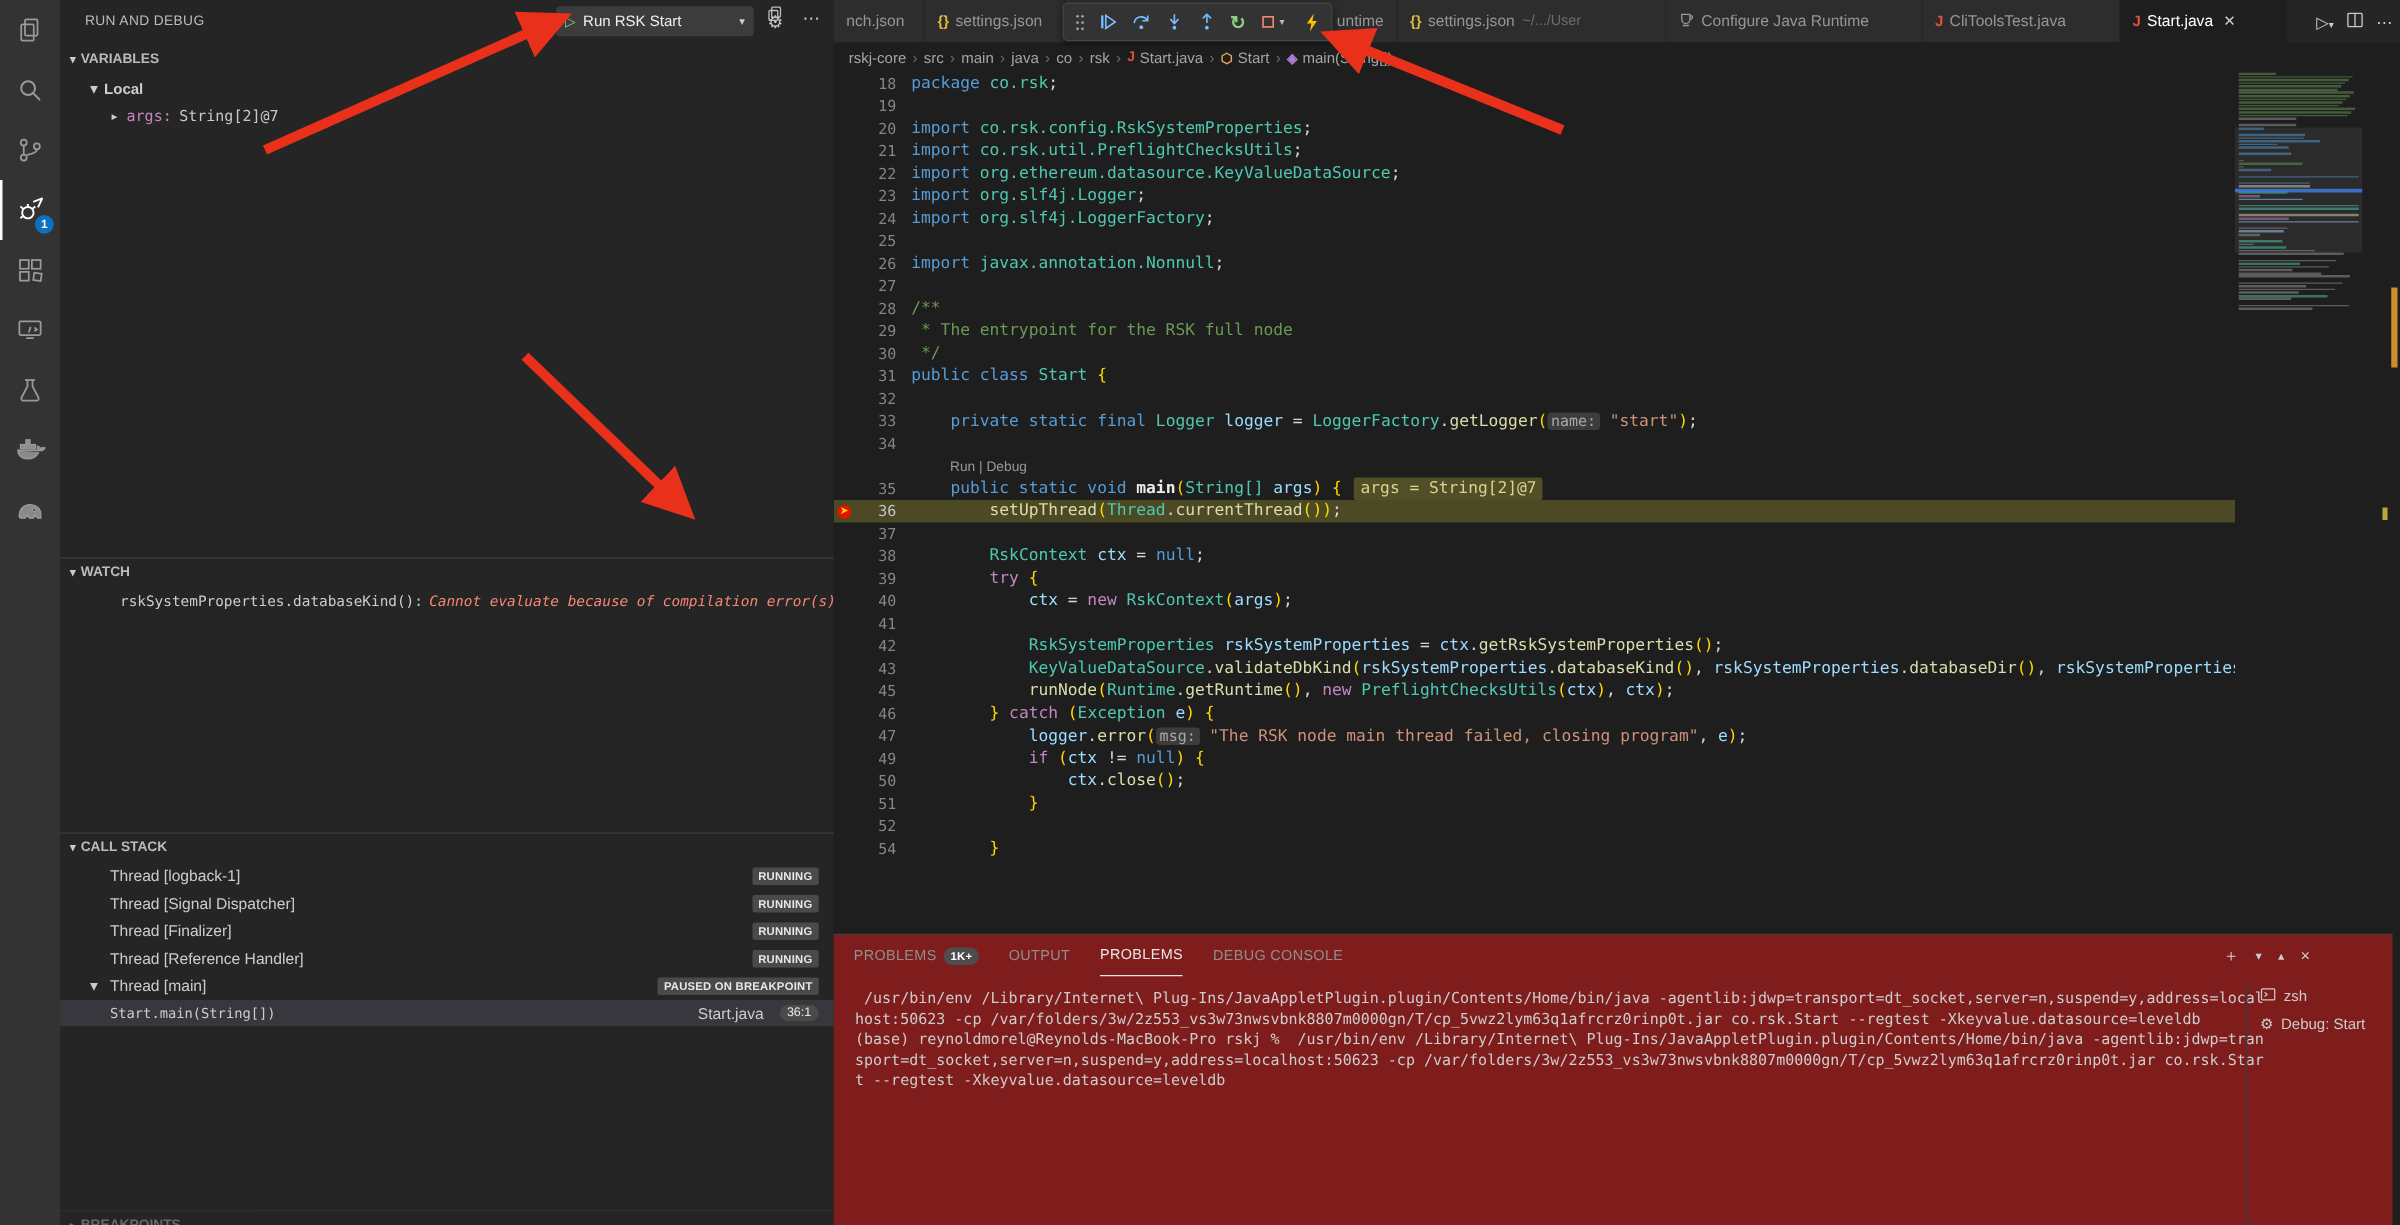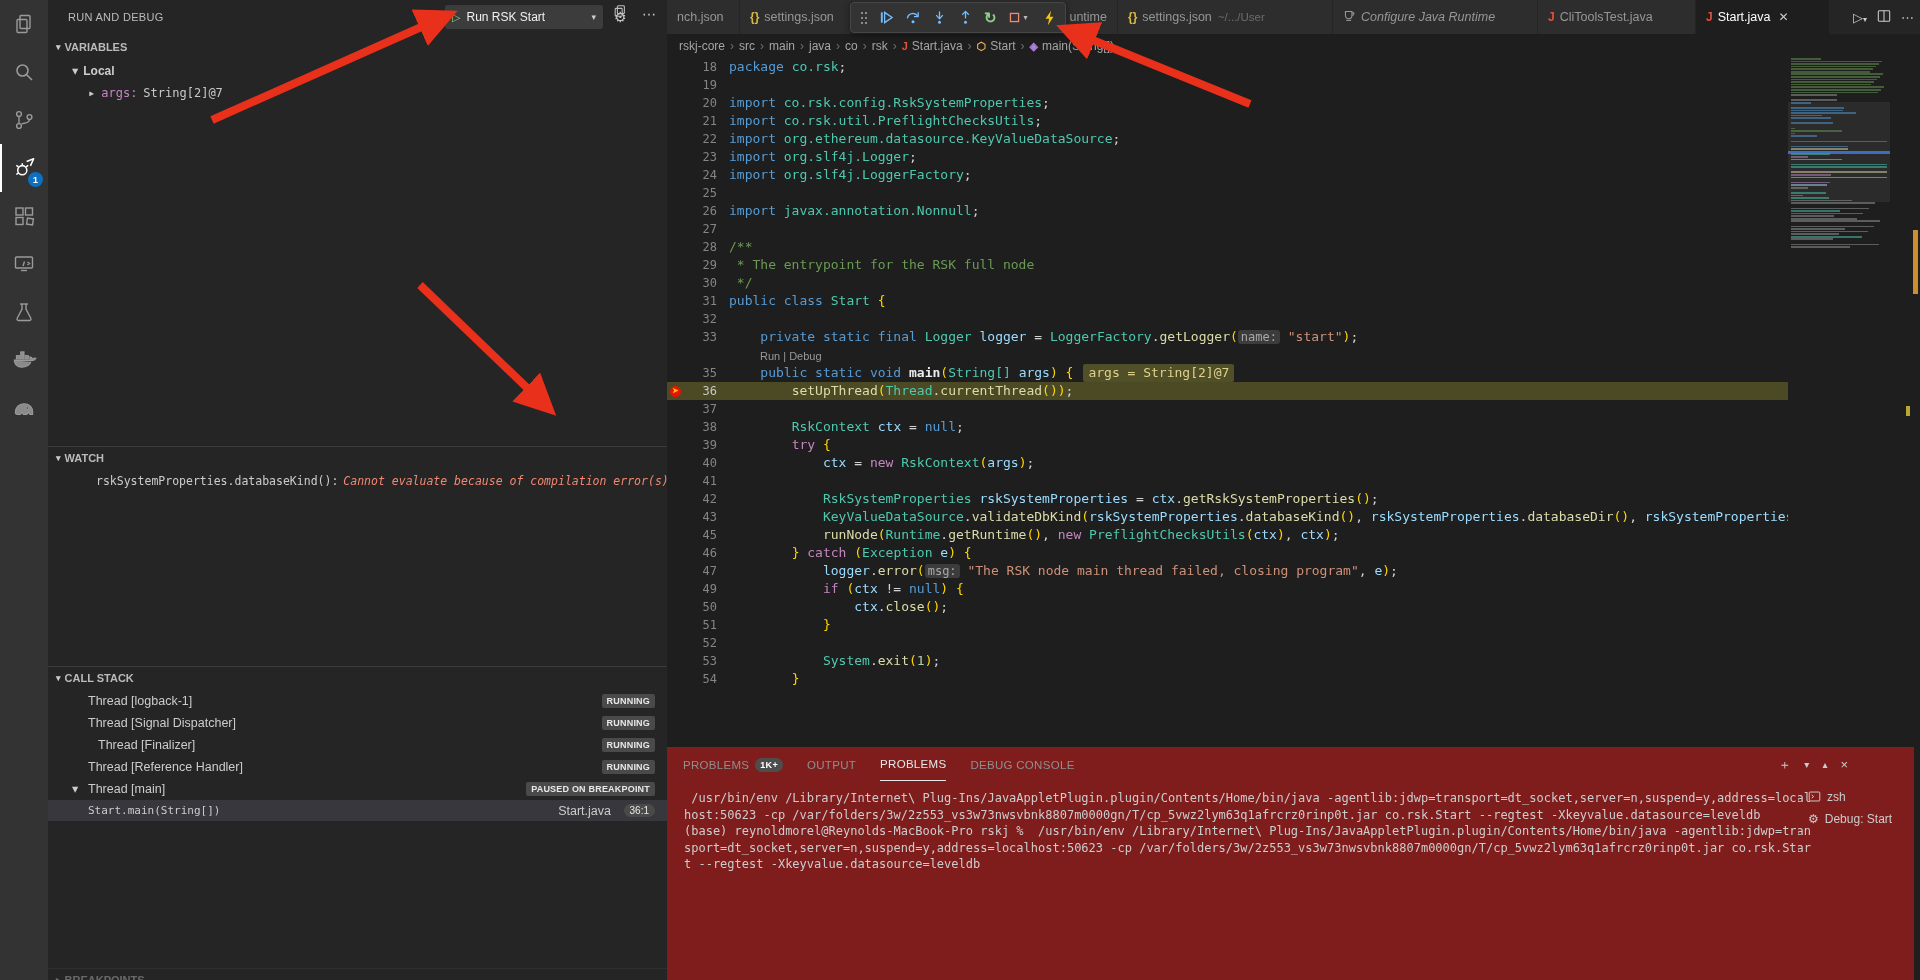--- a/index.html
+++ b/index.html
@@ -221,21 +221,21 @@
           <span style="padding-left: 40px;">Thread [logback-1]</span>
           <span class="badge" style="position: absolute; right: 12px;">RUNNING</span>
         </div>
         <div class="sb-row" style="top: 712px;">
           <span class="sh-chev" style="position: absolute; left: 24px;"></span>
           <span style="padding-left: 40px;">Thread [Signal Dispatcher]</span>
           <span class="badge" style="position: absolute; right: 12px;">RUNNING</span>
         </div>
         <div class="sb-row" style="top: 734px;">
           <span class="sh-chev" style="position: absolute; left: 24px;"></span>
-          <span style="padding-left: 50px;">Thread [Finalizer]</span>
+          <span style="padding-left: 40px;">Thread [Finalizer]</span>
           <span class="badge" style="position: absolute; right: 12px;">RUNNING</span>
         </div>
         <div class="sb-row" style="top: 756px;">
           <span class="sh-chev" style="position: absolute; left: 24px;"></span>
           <span style="padding-left: 40px;">Thread [Reference Handler]</span>
           <span class="badge" style="position: absolute; right: 12px;">RUNNING</span>
         </div>
         <div class="sb-row" style="top: 778px;">
           <span class="sh-chev" style="position: absolute; left: 24px;">▾</span>
           <span style="padding-left: 40px;">Thread [main]</span>
@@ -264,21 +264,21 @@
           <span>settings.json</span>
         </div>
         <div class="etab" style="width: 266px; justify-content: flex-end;">
           <span>untime</span>
         </div>
         <div class="etab" style="width: 215px;">
           <span class="ticon braces">{}</span>
           <span>settings.json</span>
           <span class="desc">~/.../User</span>
         </div>
-        <div class="etab" style="width: 205px; font-style: italic;">
+        <div class="etab" style="width: 205px;">
           <span class="ticon" style="color:#9a9a9a"><svg width="13" height="13" viewBox="0 0 16 16" fill="none" stroke="#9a9a9a" stroke-width="1.3">
               <path d="M3 3 h8 v5 a4 4 0 0 1 -8 0 z"></path>
               <path d="M11 4.5 h2 a2 2 0 0 1 -2 3.2"></path>
               <line x1="4" y1="14" x2="10" y2="14"></line>
             </svg></span>
           <span>Configure Java Runtime</span>
         </div>
         <div class="etab" style="width: 158px;">
           <span class="ticon java">J</span>
           <span>CliToolsTest.java</span>
@@ -388,38 +388,38 @@
         <div class="crow"><span class="gut">24</span><span class="ctext"><span class="kw">import</span><span class="pln"> </span><span class="typ">org.slf4j.LoggerFactory</span><span class="pln">;</span></span></div>
         <div class="crow"><span class="gut">25</span><span class="ctext"></span></div>
         <div class="crow"><span class="gut">26</span><span class="ctext"><span class="kw">import</span><span class="pln"> </span><span class="typ">javax.annotation.Nonnull</span><span class="pln">;</span></span></div>
         <div class="crow"><span class="gut">27</span><span class="ctext"></span></div>
         <div class="crow"><span class="gut">28</span><span class="ctext"><span class="cmt">/**</span></span></div>
         <div class="crow"><span class="gut">29</span><span class="ctext"><span class="cmt"> * The entrypoint for the RSK full node</span></span></div>
         <div class="crow"><span class="gut">30</span><span class="ctext"><span class="cmt"> */</span></span></div>
         <div class="crow"><span class="gut">31</span><span class="ctext"><span class="kw">public class</span><span class="pln"> </span><span class="typ">Start</span><span class="pln"> </span><span class="brk">{</span></span></div>
         <div class="crow"><span class="gut">32</span><span class="ctext"></span></div>
         <div class="crow"><span class="gut">33</span><span class="ctext"><span class="pln">    </span><span class="kw">private static final</span><span class="pln"> </span><span class="typ">Logger</span><span class="pln"> </span><span class="varb">logger</span><span class="pln"> = </span><span class="typ">LoggerFactory</span><span class="pln">.</span><span class="fn">getLogger</span><span class="brk">(</span><span class="inlay">name:</span><span class="pln"> </span><span class="str">"start"</span><span class="brk">)</span><span class="pln">;</span></span></div>
+        <div class="crow"><span class="gut">34</span><span class="ctext"></span></div>
         <div class="crow"><span class="lens">Run | Debug</span></div>
         <div class="crow"><span class="gut">35</span><span class="ctext"><span class="pln">    </span><span class="kw">public static void</span><span class="pln"> </span><span class="fnb">main</span><span class="brk">(</span><span class="typ">String[]</span><span class="pln"> </span><span class="varb">args</span><span class="brk">)</span><span class="pln"> </span><span class="brk">{</span><span class="inline-val mono">args = String[2]@7</span></span></div>
         <div class="crow cur"><span class="bpico"><span class="bp-dot"></span><span class="bp-arr">➤</span></span><span class="gut">36</span><span class="ctext"><span class="pln">        </span><span class="fn">setUpThread</span><span class="brk">(</span><span class="typ">Thread</span><span class="pln">.</span><span class="fn">currentThread</span><span class="brk">()</span><span class="brk">)</span><span class="pln">;</span></span></div>
         <div class="crow"><span class="gut">37</span><span class="ctext"></span></div>
         <div class="crow"><span class="gut">38</span><span class="ctext"><span class="pln">        </span><span class="typ">RskContext</span><span class="pln"> </span><span class="varb">ctx</span><span class="pln"> = </span><span class="kw">null</span><span class="pln">;</span></span></div>
         <div class="crow"><span class="gut">39</span><span class="ctext"><span class="pln">        </span><span class="ctrl">try</span><span class="pln"> </span><span class="brk">{</span></span></div>
         <div class="crow"><span class="gut">40</span><span class="ctext"><span class="pln">            </span><span class="varb">ctx</span><span class="pln"> = </span><span class="ctrl">new</span><span class="pln"> </span><span class="typ">RskContext</span><span class="brk">(</span><span class="varb">args</span><span class="brk">)</span><span class="pln">;</span></span></div>
         <div class="crow"><span class="gut">41</span><span class="ctext"></span></div>
         <div class="crow"><span class="gut">42</span><span class="ctext"><span class="pln">            </span><span class="typ">RskSystemProperties</span><span class="pln"> </span><span class="varb">rskSystemProperties</span><span class="pln"> = </span><span class="varb">ctx</span><span class="pln">.</span><span class="fn">getRskSystemProperties</span><span class="brk">()</span><span class="pln">;</span></span></div>
         <div class="crow"><span class="gut">43</span><span class="ctext"><span class="pln">            </span><span class="typ">KeyValueDataSource</span><span class="pln">.</span><span class="fn">validateDbKind</span><span class="brk">(</span><span class="varb">rskSystemProperties</span><span class="pln">.</span><span class="fn">databaseKind</span><span class="brk">()</span><span class="pln">, </span><span class="varb">rskSystemProperties</span><span class="pln">.</span><span class="fn">databaseDir</span><span class="brk">()</span><span class="pln">, </span><span class="varb">rskSystemProperties</span></span></div>
         <div class="crow"><span class="gut">45</span><span class="ctext"><span class="pln">            </span><span class="fn">runNode</span><span class="brk">(</span><span class="typ">Runtime</span><span class="pln">.</span><span class="fn">getRuntime</span><span class="brk">()</span><span class="pln">, </span><span class="ctrl">new</span><span class="pln"> </span><span class="typ">PreflightChecksUtils</span><span class="brk">(</span><span class="varb">ctx</span><span class="brk">)</span><span class="pln">, </span><span class="varb">ctx</span><span class="brk">)</span><span class="pln">;</span></span></div>
         <div class="crow"><span class="gut">46</span><span class="ctext"><span class="pln">        </span><span class="brk">}</span><span class="pln"> </span><span class="ctrl">catch</span><span class="pln"> </span><span class="brk">(</span><span class="typ">Exception</span><span class="pln"> </span><span class="varb">e</span><span class="brk">)</span><span class="pln"> </span><span class="brk">{</span></span></div>
         <div class="crow"><span class="gut">47</span><span class="ctext"><span class="pln">            </span><span class="varb">logger</span><span class="pln">.</span><span class="fn">error</span><span class="brk">(</span><span class="inlay">msg:</span><span class="pln"> </span><span class="str">"The RSK node main thread failed, closing program"</span><span class="pln">, </span><span class="varb">e</span><span class="brk">)</span><span class="pln">;</span></span></div>
         <div class="crow"><span class="gut">49</span><span class="ctext"><span class="pln">            </span><span class="ctrl">if</span><span class="pln"> </span><span class="brk">(</span><span class="varb">ctx</span><span class="pln"> != </span><span class="kw">null</span><span class="brk">)</span><span class="pln"> </span><span class="brk">{</span></span></div>
         <div class="crow"><span class="gut">50</span><span class="ctext"><span class="pln">                </span><span class="varb">ctx</span><span class="pln">.</span><span class="fn">close</span><span class="brk">()</span><span class="pln">;</span></span></div>
         <div class="crow"><span class="gut">51</span><span class="ctext"><span class="pln">            </span><span class="brk">}</span></span></div>
         <div class="crow"><span class="gut">52</span><span class="ctext"></span></div>
-        <div class="crow"><span class="gut">53</span><span class="ctext"><span class="pln">            </span><span class="typ">System</span><span class="pln">.</span><span class="fn">exit</span><span class="brk">(</span><span class="num">1</span><span class="brk">)</span><span class="pln">;</span></span></div>
         <div class="crow"><span class="gut">54</span><span class="ctext"><span class="pln">        </span><span class="brk">}</span></span></div>
       </div>
     <div class="minimap" id="minimap">
         <div class="mm-slider"></div>
         <div class="mm-line">
           <div style="position: absolute; left: 3px; top: 0px; height: 100%; opacity: 0.5; width: 30px; background: rgb(106, 153, 85);"></div>
         </div>
         <div class="mm-line">
           <div style="position: absolute; left: 3px; top: 0px; height: 100%; opacity: 0.5; width: 91px; background: rgb(106, 153, 85);"></div>
         </div>

